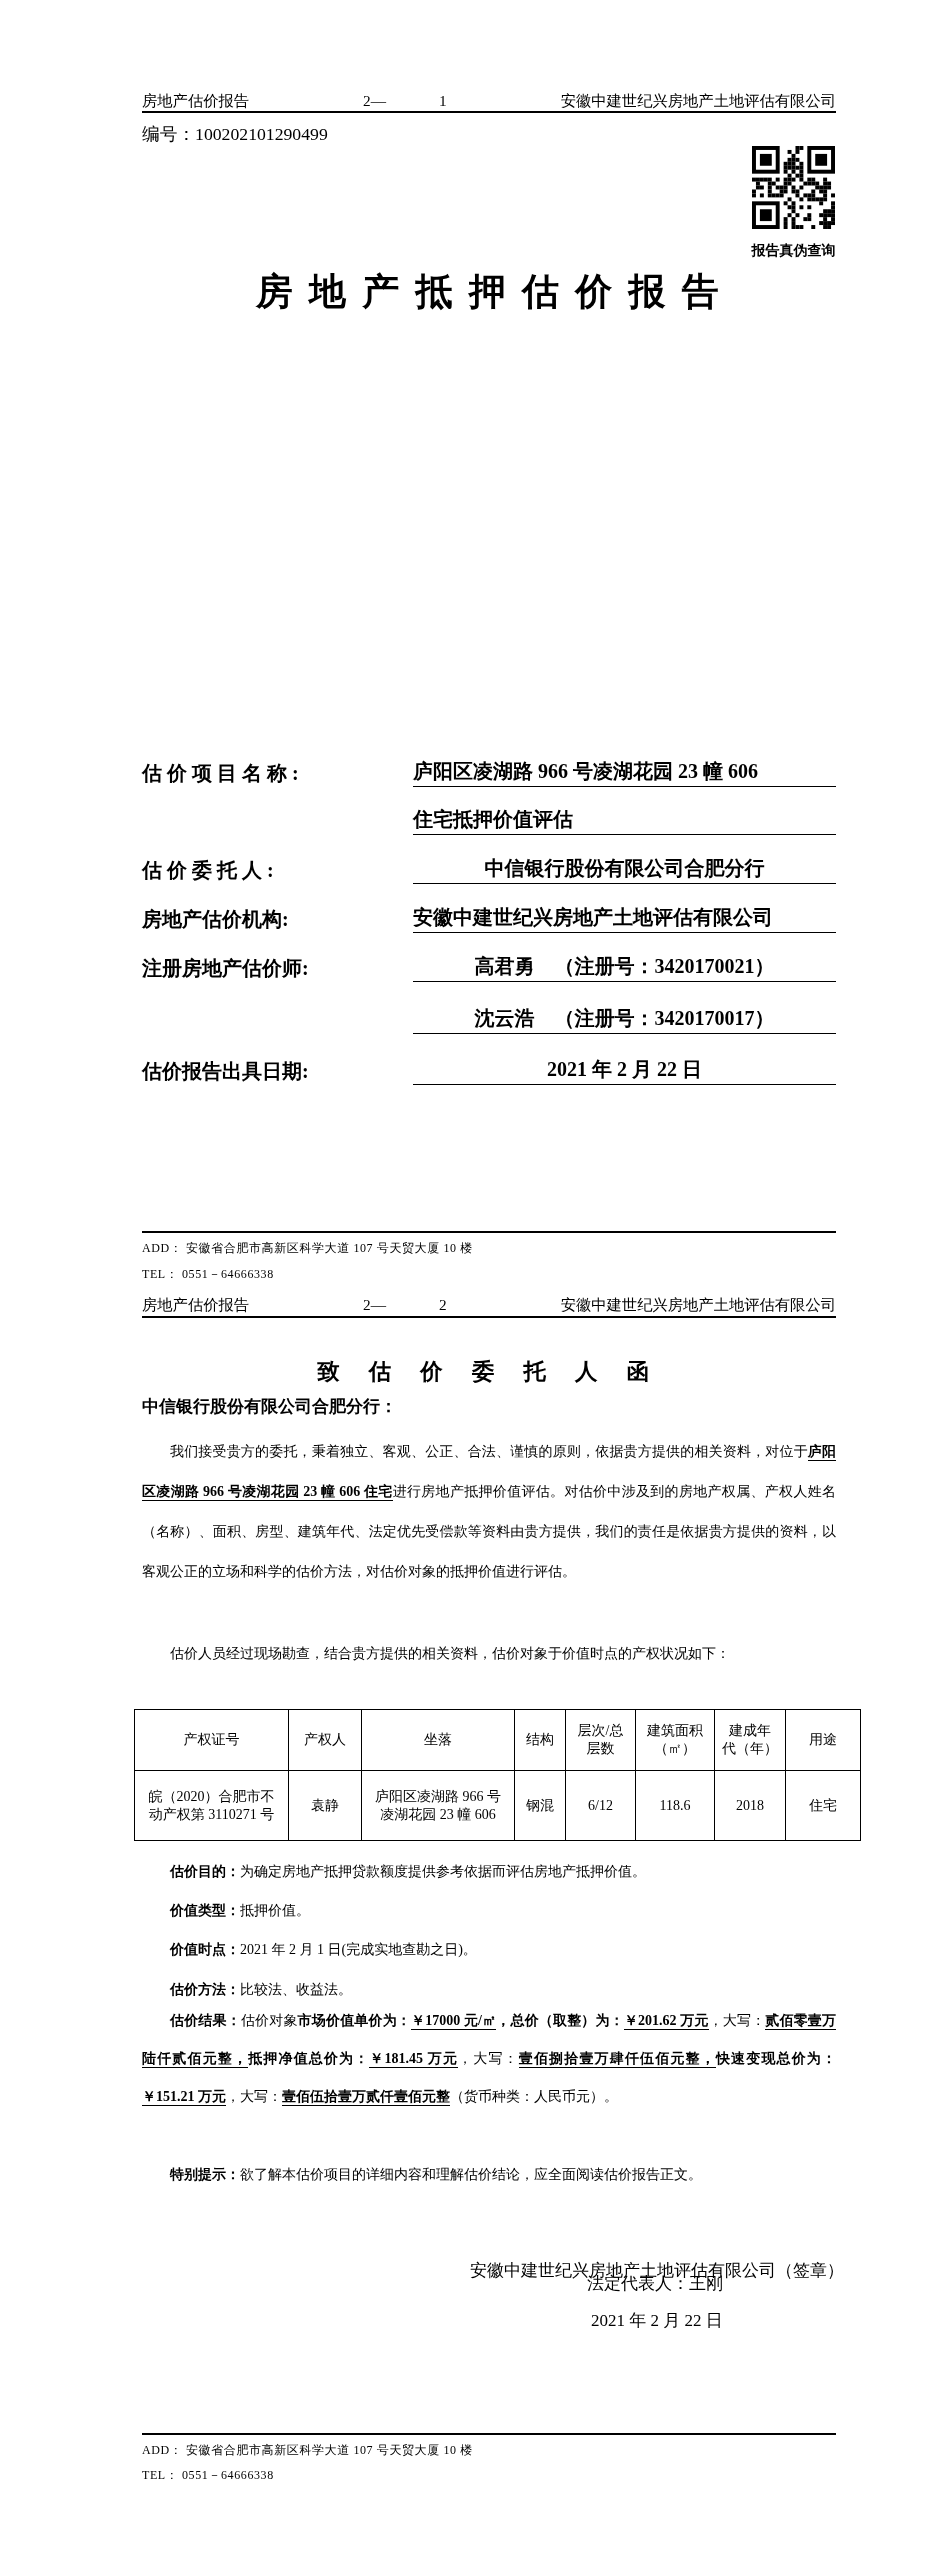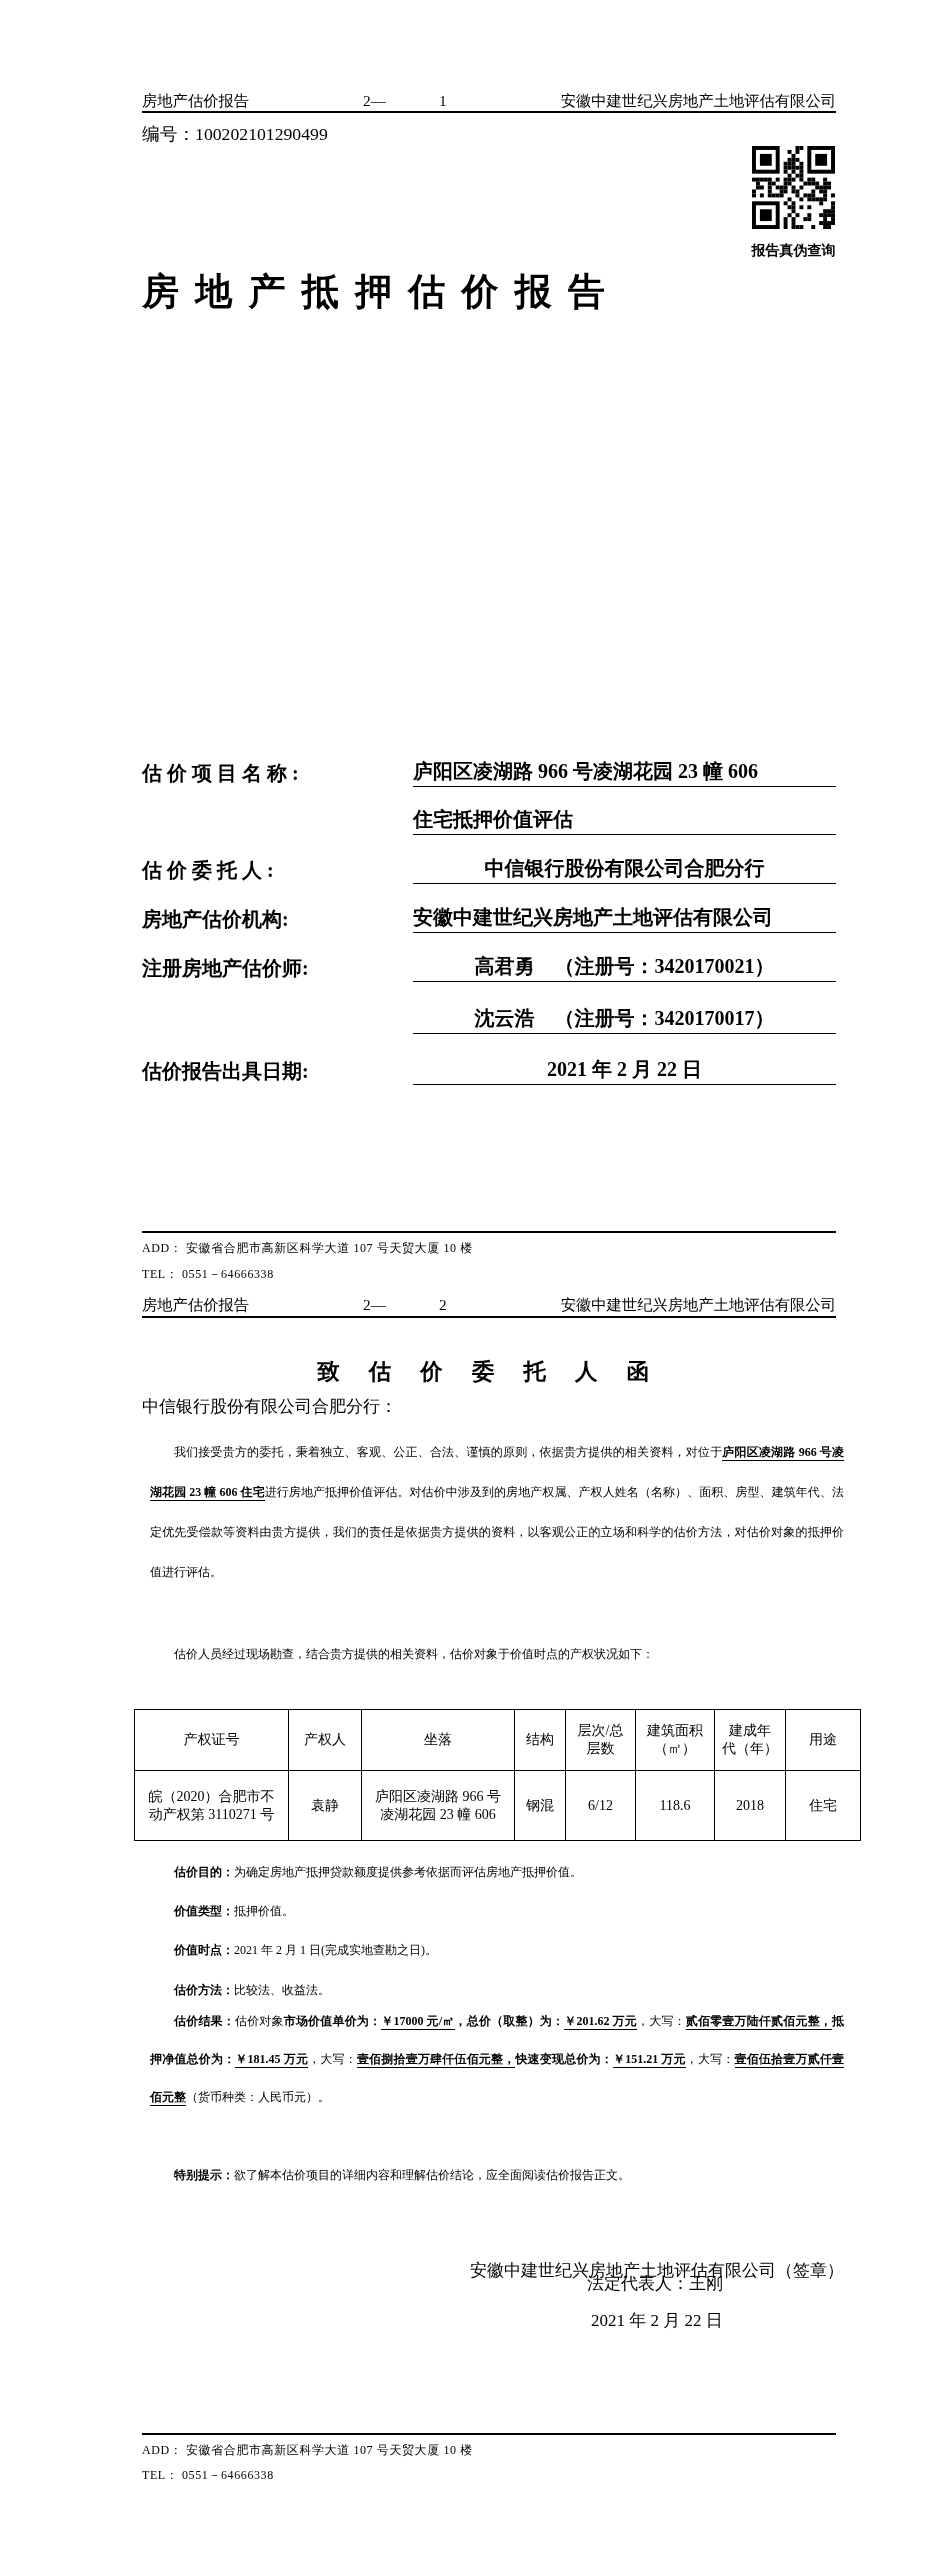--- a/index.html
+++ b/index.html
@@ -5,34 +5,34 @@
   html,body{margin:0;padding:0;background:#ffffff;}
   .page{position:relative;width:936px;height:2576px;background:#ffffff;
         font-family:"Liberation Serif","DejaVu Serif",serif;color:#000;border-radius:20px;}
   .hdr{position:absolute;left:142px;width:694px;display:flex;justify-content:space-between;
        align-items:flex-end;font-size:15.3px;line-height:17.7px;}
   .hdr .mid{display:flex;gap:53px;}
   .rule{position:absolute;left:142px;width:694px;height:2.4px;background:#000;}
   .serial{position:absolute;left:142px;font-size:17.7px;}
   .qrwrap{position:absolute;}
   .qrcap{position:absolute;font-weight:bold;font-size:14px;text-align:center;}
-  .doctitle{position:absolute;left:142px;width:694px;font-size:37px;
+  .doctitle{position:absolute;left:142px;width:694px;text-align:center;font-size:37px;
             font-weight:bold;letter-spacing:3.5px;white-space:nowrap;}
   .docno{position:absolute;left:142px;width:694px;text-align:center;font-size:17.7px;}
   .frow{position:absolute;left:142px;width:694px;height:32px;display:flex;align-items:flex-end;}
   .flabel{width:271px;font-size:20px;font-weight:bold;white-space:nowrap;}
   .fvalue{flex:1;border-bottom:1.8px solid #000;font-size:20px;font-weight:bold;
           padding-bottom:1.2px;white-space:nowrap;}
   .fvalue.center{text-align:center;}
   .ftr{position:absolute;left:142px;font-size:12px;letter-spacing:0.6px;}
   .lettertitle{position:absolute;left:142px;width:694px;text-align:center;font-size:22.4px;
                font-weight:bold;letter-spacing:11.8px;}
-  .salut{position:absolute;left:142px;font-size:17px;font-weight:normal;}
-  .para{position:absolute;left:142px;width:694px;font-size:12px;line-height:40px;
-        text-align:justify;text-indent:2em;margin-left:8px;}
+  .salut{position:absolute;left:142px;font-size:17px;font-weight:bold;}
+  .para{position:absolute;left:142px;width:694px;font-size:14px;line-height:40px;
+        text-align:justify;text-indent:2em;}
   .para.lh65{line-height:38px;}
   .b{font-weight:bold;}
   .u{border-bottom:1.2px solid #000;padding-bottom:0.6px;}
   table.prop{position:absolute;left:134px;top:1709px;width:727px;border-collapse:collapse;
              table-layout:fixed;font-size:14px;}
   table.prop th,table.prop td{border:1.2px solid #000;text-align:center;vertical-align:middle;
              white-space:pre-line;font-weight:normal;padding:0 2.4px;}
   table.prop thead tr{height:61px;}
   table.prop tbody tr{height:70px;}
   table.prop{border:1.8px solid #000;}

